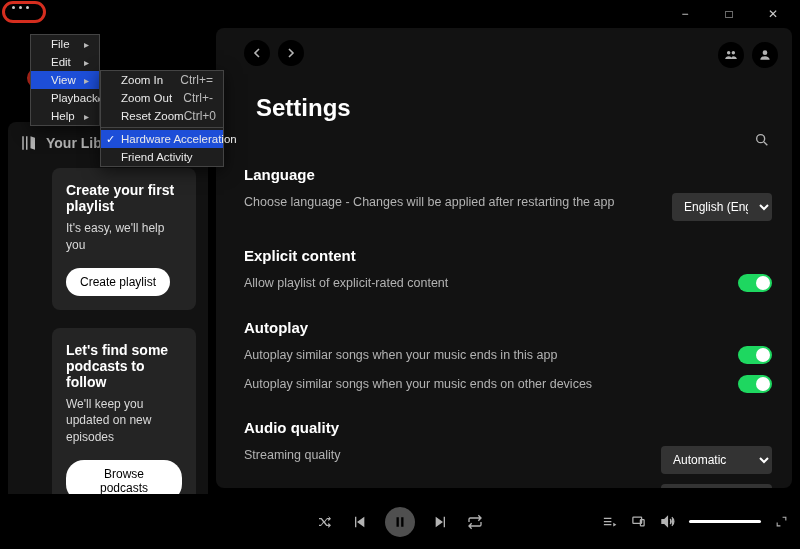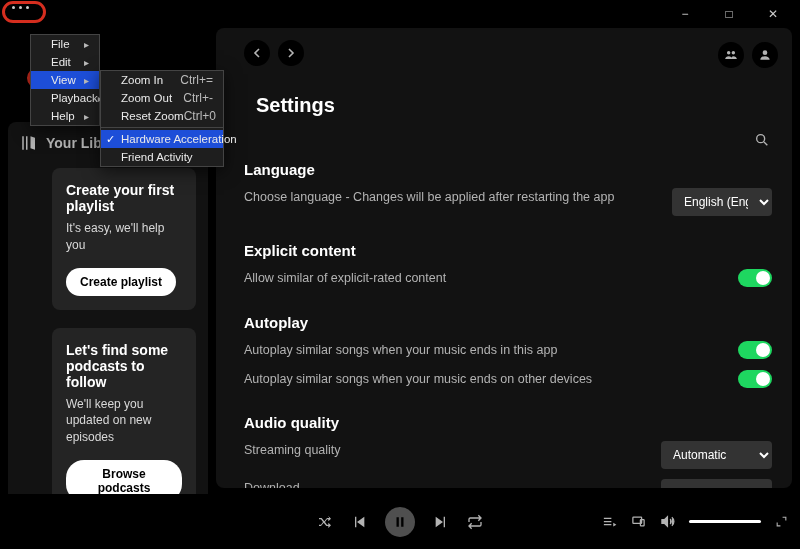--- a/index.html
+++ b/index.html
@@ -9,27 +9,27 @@
   .dots { position: absolute; left: 8px; top: 3px; display: flex; gap: 4px; padding: 3px 4px; }
   .dots span { width: 3px; height: 3px; background: #ccc; border-radius: 50%; display:inline-block; }
   .red-ring { position:absolute; border:3px solid #d62e1f; border-radius:14px; pointer-events:none; }
   .main-wrap { display:flex; gap:8px; padding:0 8px; height:460px; }
   .sidebar { width:200px; display:flex; flex-direction:column; gap:10px; }
   .lib-panel { background:#121212; border-radius:8px; padding:12px; margin-top:94px; }
   .lib-head { display:flex; align-items:center; gap:8px; color:#b3b3b3; font-weight:600; font-size:14px; }
   .card { background:#242424; border-radius:8px; padding:14px; color:#fff;margin-left:32px; }
   .card-title { font-size:14px; font-weight:700; margin-bottom:6px; }
   .card-sub { font-size:12px; color:#d9d9d9; margin-bottom:14px; line-height:1.4; }
-  .pill-btn { background:#fff; color:#000; border:none; border-radius:18px; padding:7px 14px; font-size:12px; font-weight:700; cursor:pointer; }
+  .pill-btn { background:#fff; color:#000; border:none; border-radius:18px; padding:7px 14px; font-size:12px; font-weight:400; cursor:pointer; }
   .content { flex:1; background:#121212; border-radius:8px; padding:12px 20px 12px 28px; position:relative; overflow:hidden; }
   .nav-btns { display:flex; gap:8px; align-items:center; position:relative; }
   .circ { width:26px; height:26px; border-radius:50%; background:#000; display:flex; align-items:center; justify-content:center; color:#b3b3b3; font-size:14px; }
   .top-right { position:absolute; right:14px; top:14px; display:flex; gap:8px; }
   .top-ic { width:26px; height:26px; border-radius:50%; background:#000; display:flex; align-items:center; justify-content:center; color:#b3b3b3; font-size:13px; }
-  .page-title { font-size:20px; font-weight:800; margin-top:28px; margin-left:12px; }
+  .page-title { font-size:24px; font-weight:800; margin-top:28px; margin-left:12px; }
   .search-ic-right { position:absolute; right:22px; top:104px; color:#b3b3b3; }
   .section { margin-top:26px; }
   .sec-title { font-size:15px; font-weight:700; margin-bottom:10px; }
   .row { display:flex; align-items:flex-start; justify-content:space-between; font-size:12.5px; color:#b3b3b3; margin-bottom:10px; }
   .row-left{ display:flex; align-items:center; gap:6px; max-width:420px; line-height:1.5;}
   .select { background:#333; color:#fff; border:none; font-size:12px; padding:6px 8px; border-radius:4px; width:94px; }
   .select.wide{ width:111px;}
   .lang-select { width:100px; }
   .toggle { width:34px; height:18px; border-radius:12px; background:#1ed760; position:relative; flex-shrink:0; }
   .toggle::after { content:""; position:absolute; right:2px; top:2px; width:14px; height:14px; background:#fff; border-radius:50%; }
@@ -125,21 +125,21 @@
       <div class="sec-title">Language</div>
       <div class="row">
         <span class="row-left">Choose language - Changes will be applied after restarting the app</span>
         <select class="select lang-select"><option>English (English)</option></select>
       </div>
     </div>
 
     <div class="section">
       <div class="sec-title">Explicit content</div>
       <div class="row">
-        <span class="row-left">Allow similar of explicit-rated content</span>
+        <span class="row-left">Allow playlist of explicit-rated content</span>
         <div class="toggle"></div>
       </div>
     </div>
 
     <div class="section">
       <div class="sec-title">Autoplay</div>
       <div class="row">
         <span class="row-left">Autoplay similar songs when your music ends in this app</span>
         <div class="toggle"></div>
       </div>

